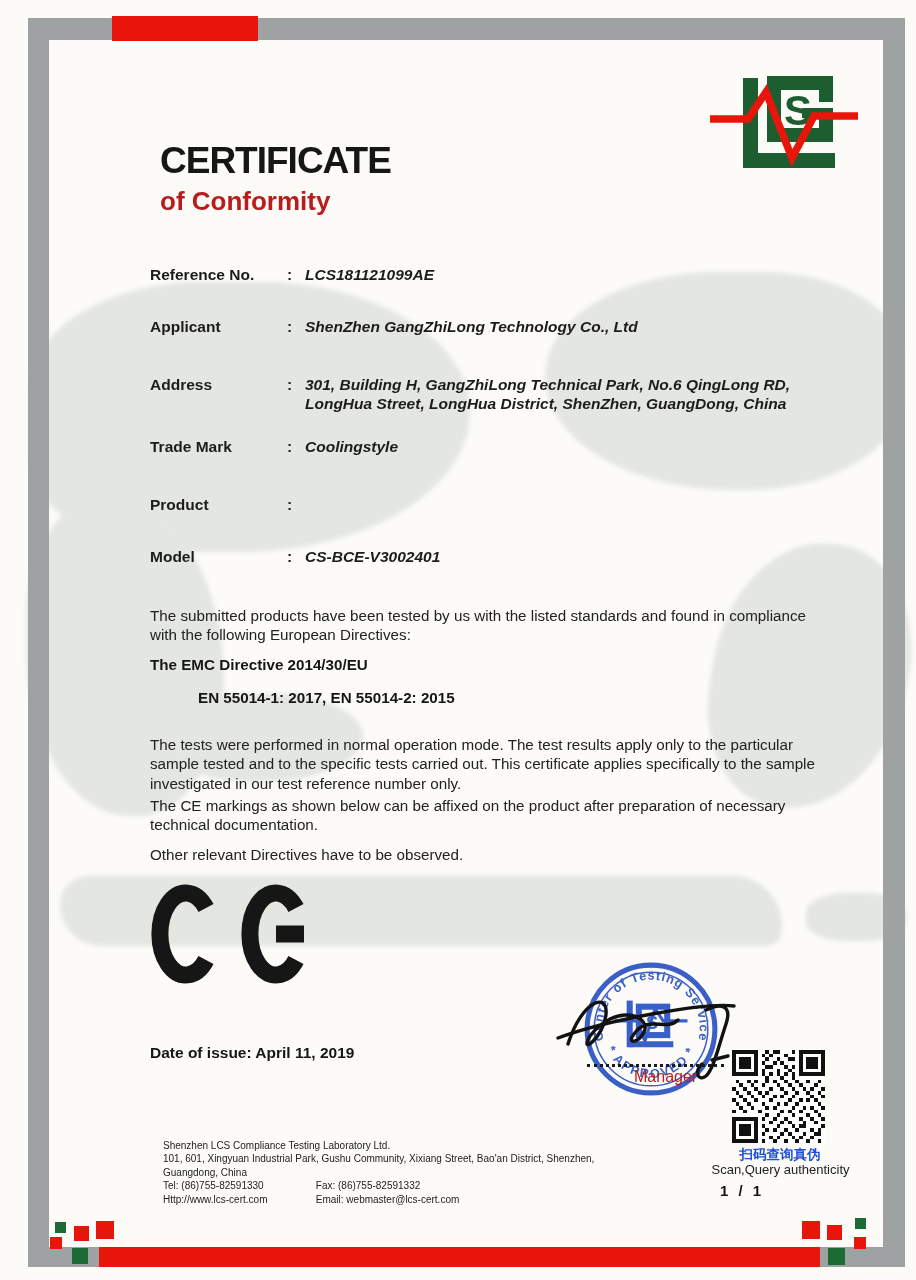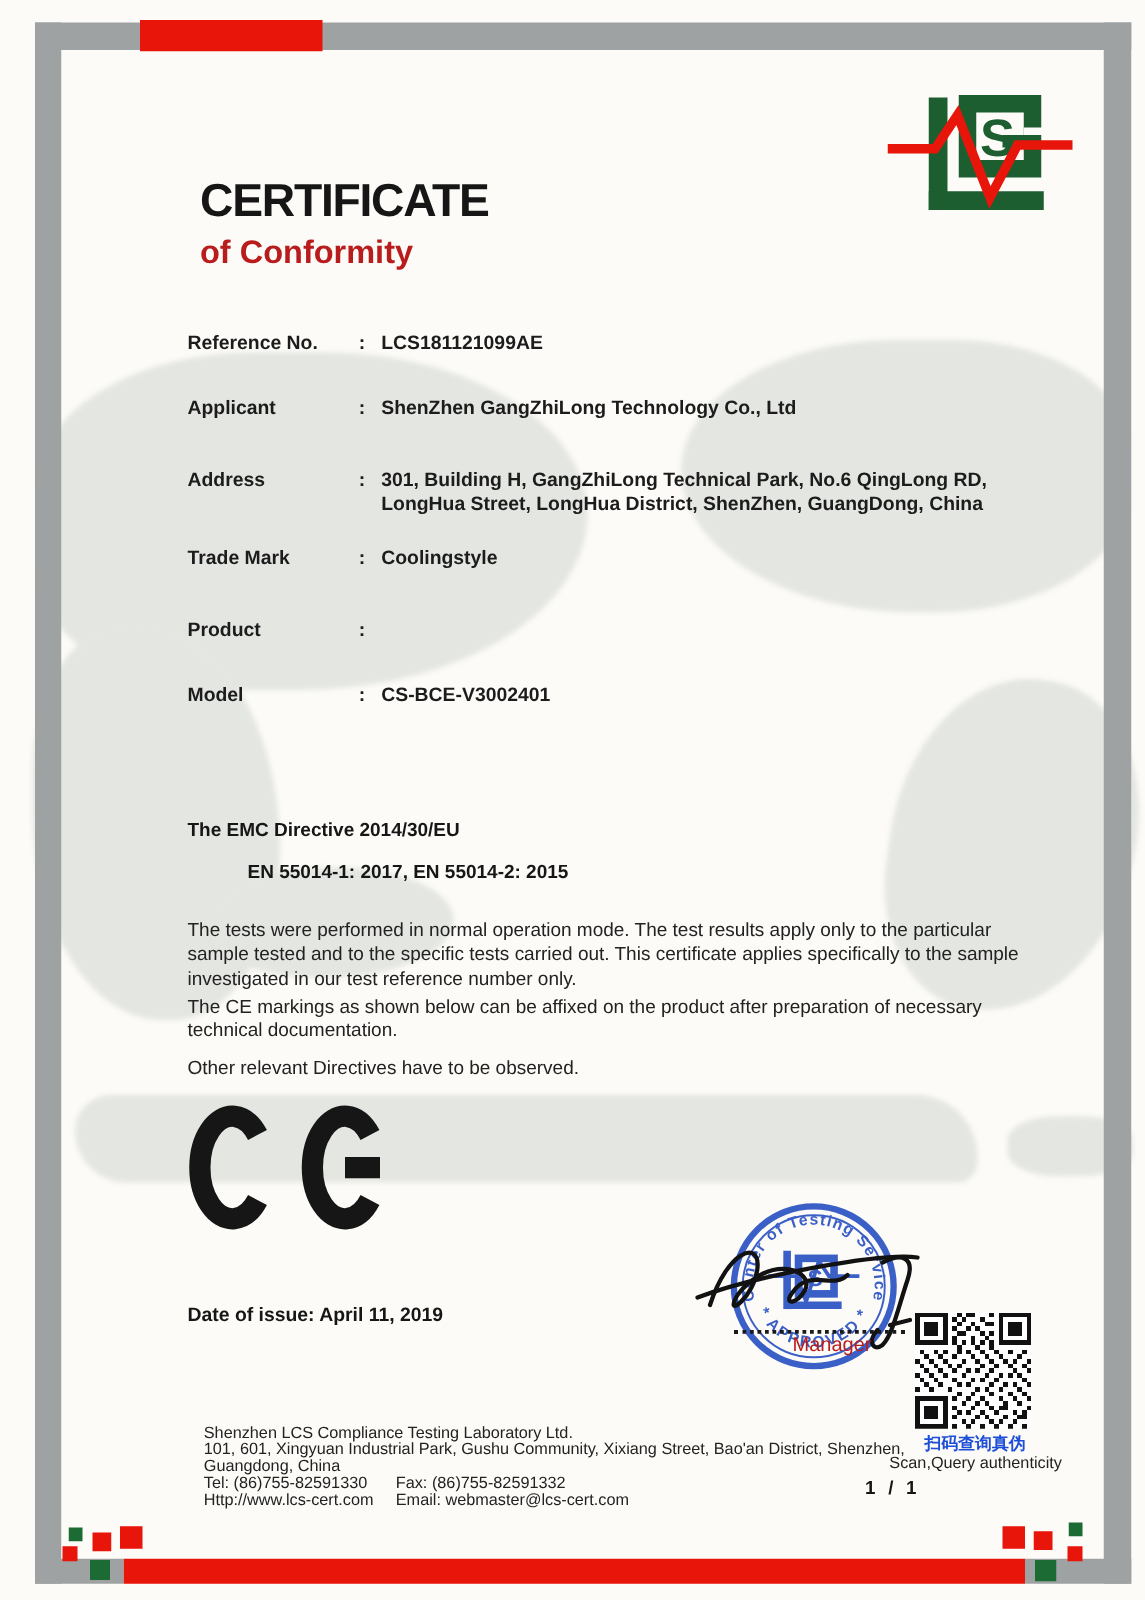--- a/index.html
+++ b/index.html
@@ -28,21 +28,21 @@
   .sq{position:absolute;z-index:5;}
 
   
   .content{position:absolute;left:0;top:0;width:916px;height:1280px;z-index:2;color:#1b1b1b;}
   .title1{position:absolute;left:160px;top:140px;font-size:37px;font-weight:bold;letter-spacing:-1px;color:#161616;}
   .title2{position:absolute;left:160px;top:186px;font-size:26px;font-weight:bold;color:#b91c1c;}
 
   .row{position:absolute;left:150px;display:flex;font-weight:bold;font-size:15.5px;color:#1c1c1c;}
   .row .lbl{width:137px;}
   .row .col{width:18px;}
-  .row .val{width:505px;line-height:1.2;}
+  .row .val{width:505px;line-height:1.2;font-style:italic;}
   .r0{top:266px}.r1{top:318px}.r2{top:376px}.r3{top:438px}.r4{top:496px}.r5{top:548px}
 
   .para{position:absolute;left:150px;font-size:15.2px;line-height:1.28;color:#222;}
   .p-intro{top:606px;width:672px;}
   .p-directive{top:655px;font-weight:bold;color:#161616;}
   .p-standards{top:688px;font-weight:bold;color:#161616;margin-left:48px;}
   .p-tests{top:735px;width:678px;}
   .p-ce{top:796px;width:672px;}
   .p-other{top:845px;width:560px;}
   .date-line{position:absolute;left:150px;top:1044px;font-size:15.5px;font-weight:bold;color:#161616;}
@@ -50,23 +50,23 @@
   .ce-svg{position:absolute;left:150px;top:884px;}
   .logo-svg{position:absolute;left:710px;top:64px;}
   .stamp-svg{position:absolute;left:580px;top:958px;opacity:.92;}
   .sig-svg{position:absolute;left:556px;top:972px;}
   .dotline{position:absolute;left:587px;top:1058px;width:137px;height:6px;border-bottom:3px dotted #1a1a1a;}
   .manager{position:absolute;left:634px;top:1068px;font-size:16px;color:#b91c1c;}
 
   .qr-svg{position:absolute;left:732px;top:1050px;}
   .qr-cap-zh{position:absolute;left:690px;top:1146px;width:180px;text-align:center;font-size:13.5px;font-weight:bold;color:#1d4ed8;}
   .qr-cap-en{position:absolute;left:683px;top:1162px;width:195px;text-align:center;font-size:13px;color:#222;}
-  .pagenum{position:absolute;left:692px;top:1182px;font-size:15px;font-weight:bold;letter-spacing:3px;color:#161616;}
-
-  .footer{position:absolute;left:163px;top:1139px;font-size:13px;line-height:13.4px;color:#222;}
+  .pagenum{position:absolute;left:720px;top:1182px;font-size:15px;font-weight:bold;letter-spacing:3px;color:#161616;}
+
+  .footer{position:absolute;left:163px;top:1139px;font-size:10px;line-height:13.4px;color:#222;}
   .fcols span.c1{display:inline-block;width:150px;}
 </style>
 </head>
 <body>
 
 <div class="sheet">
 
   <div class="wm wm1"></div>
   <div class="wm wm2"></div>
   <div class="wm wm3"></div>
@@ -132,20 +132,21 @@
     <div class="row r4">
       <span class="lbl">Product</span>
       <span class="col">:</span>
     </div>
     <div class="row r5">
       <span class="lbl">Model</span>
       <span class="col">:</span>
       <span class="val">CS-BCE-V3002401</span>
     </div>
 
+    <div class="para p-intro">The submitted products have been tested by us with the listed standards and found in compliance with the following European Directives:</div>
     <div class="para p-directive">The EMC Directive 2014/30/EU</div>
     <div class="para p-standards">EN 55014-1: 2017, EN 55014-2: 2015</div>
     <div class="para p-ce">The CE markings as shown below can be affixed on the product after preparation of necessary technical documentation.</div>
     <div class="para p-tests">The tests were performed in normal operation mode. The test results apply only to the particular sample tested and to the specific tests carried out. This certificate applies specifically to the sample investigated in our test reference number only.</div>
     <div class="para p-other">Other relevant Directives have to be observed.</div>
 
     <svg class="ce-svg" width="165" height="100" viewBox="0 0 165 100">
       <path d="M 56 24 A 26 41 0 1 0 56 76" fill="none" stroke="#161616" stroke-width="17"></path>
       <path d="M 146 24 A 26 41 0 1 0 146 76" fill="none" stroke="#161616" stroke-width="17"></path>
       <path d="M 126 50 H 154" fill="none" stroke="#161616" stroke-width="17"></path>

